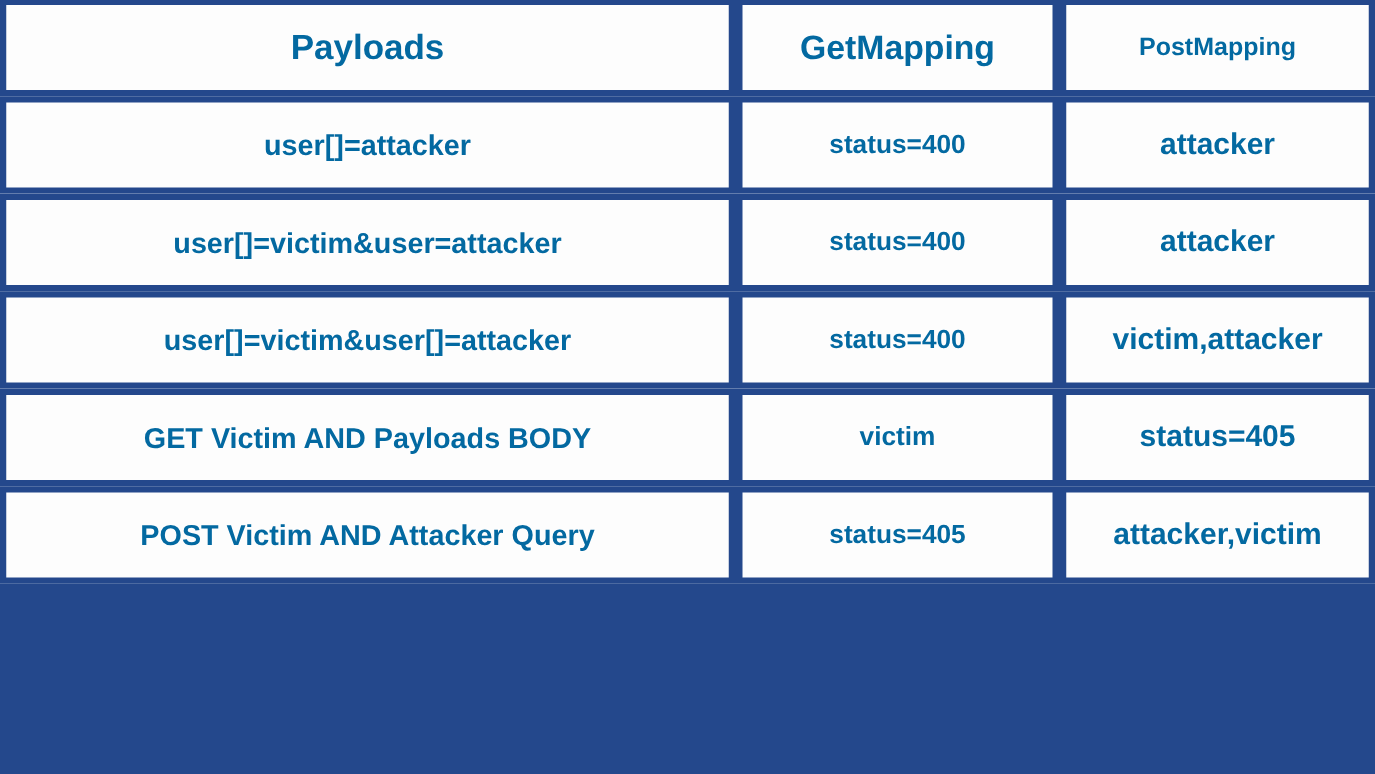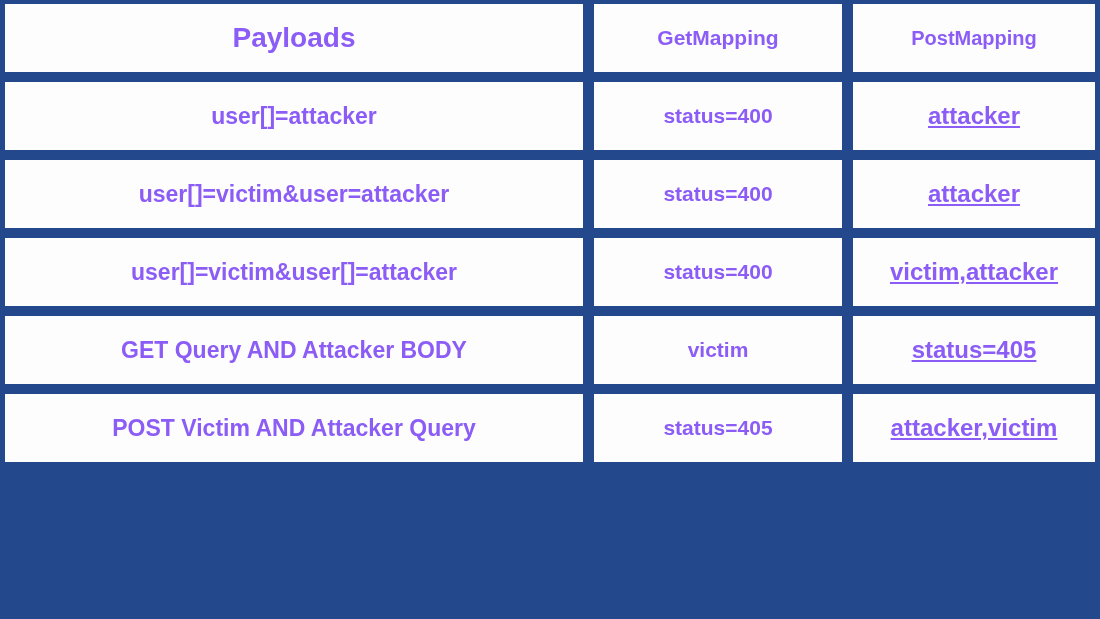--- a/index.html
+++ b/index.html
@@ -31,50 +31,50 @@
     background: #24488c;
   }
 
   table.payload-table col.col-payloads   { width: 588px; }
   table.payload-table col.col-getmapping { width: 260px; }
   table.payload-table col.col-postmapping{ width: 252px; }
 
   table.payload-table td,
   table.payload-table th {
     background: #fdfdfd;
-    color: #8b5cf6;
+    color: #0369a1;
     text-align: center;
     vertical-align: middle;
     font-weight: bold;
     padding: 0 6px;
     overflow: hidden;
     white-space: nowrap;
     border-top: 5px solid #24488c;
     border-bottom: 5px solid #24488c;
     border-left: 5px solid #24488c;
     border-right: 5px solid #24488c;
   }
 
   
   table.payload-table thead th {
     height: 68px;
     font-size: 27px;
     border-top-width: 4px;
   }
   table.payload-table thead th.c-payloads   { font-size: 28px; }
-  table.payload-table thead th.c-getmapping { font-size: 21px; }
+  table.payload-table thead th.c-getmapping { font-size: 27px; }
   table.payload-table thead th.c-postmapping{ font-size: 20px; }
 
   
   table.payload-table tbody td {
     height: 68px;
   }
   table.payload-table tbody td.c-payloads    { font-size: 23px; }
   table.payload-table tbody td.c-getmapping  { font-size: 21px; }
-  table.payload-table tbody td.c-postmapping { font-size: 24px; text-decoration: underline; }
+  table.payload-table tbody td.c-postmapping { font-size: 24px; }
 
   
   table.payload-table td.c-getmapping,
   table.payload-table th.c-getmapping {
     border-left-width: 6px;
     border-right-width: 6px;
   }
 </style>
 </head>
 <body>
@@ -103,21 +103,21 @@
         <td class="c-payloads">user[]=victim&amp;user=attacker</td>
         <td class="c-getmapping">status=400</td>
         <td class="c-postmapping">attacker</td>
       </tr>
       <tr>
         <td class="c-payloads">user[]=victim&amp;user[]=attacker</td>
         <td class="c-getmapping">status=400</td>
         <td class="c-postmapping">victim,attacker</td>
       </tr>
       <tr>
-        <td class="c-payloads">GET Query AND Attacker BODY</td>
+        <td class="c-payloads">GET Victim AND Payloads BODY</td>
         <td class="c-getmapping">victim</td>
         <td class="c-postmapping">status=405</td>
       </tr>
       <tr>
         <td class="c-payloads">POST Victim AND Attacker Query</td>
         <td class="c-getmapping">status=405</td>
         <td class="c-postmapping">attacker,victim</td>
       </tr>
     </tbody>
   </table>

